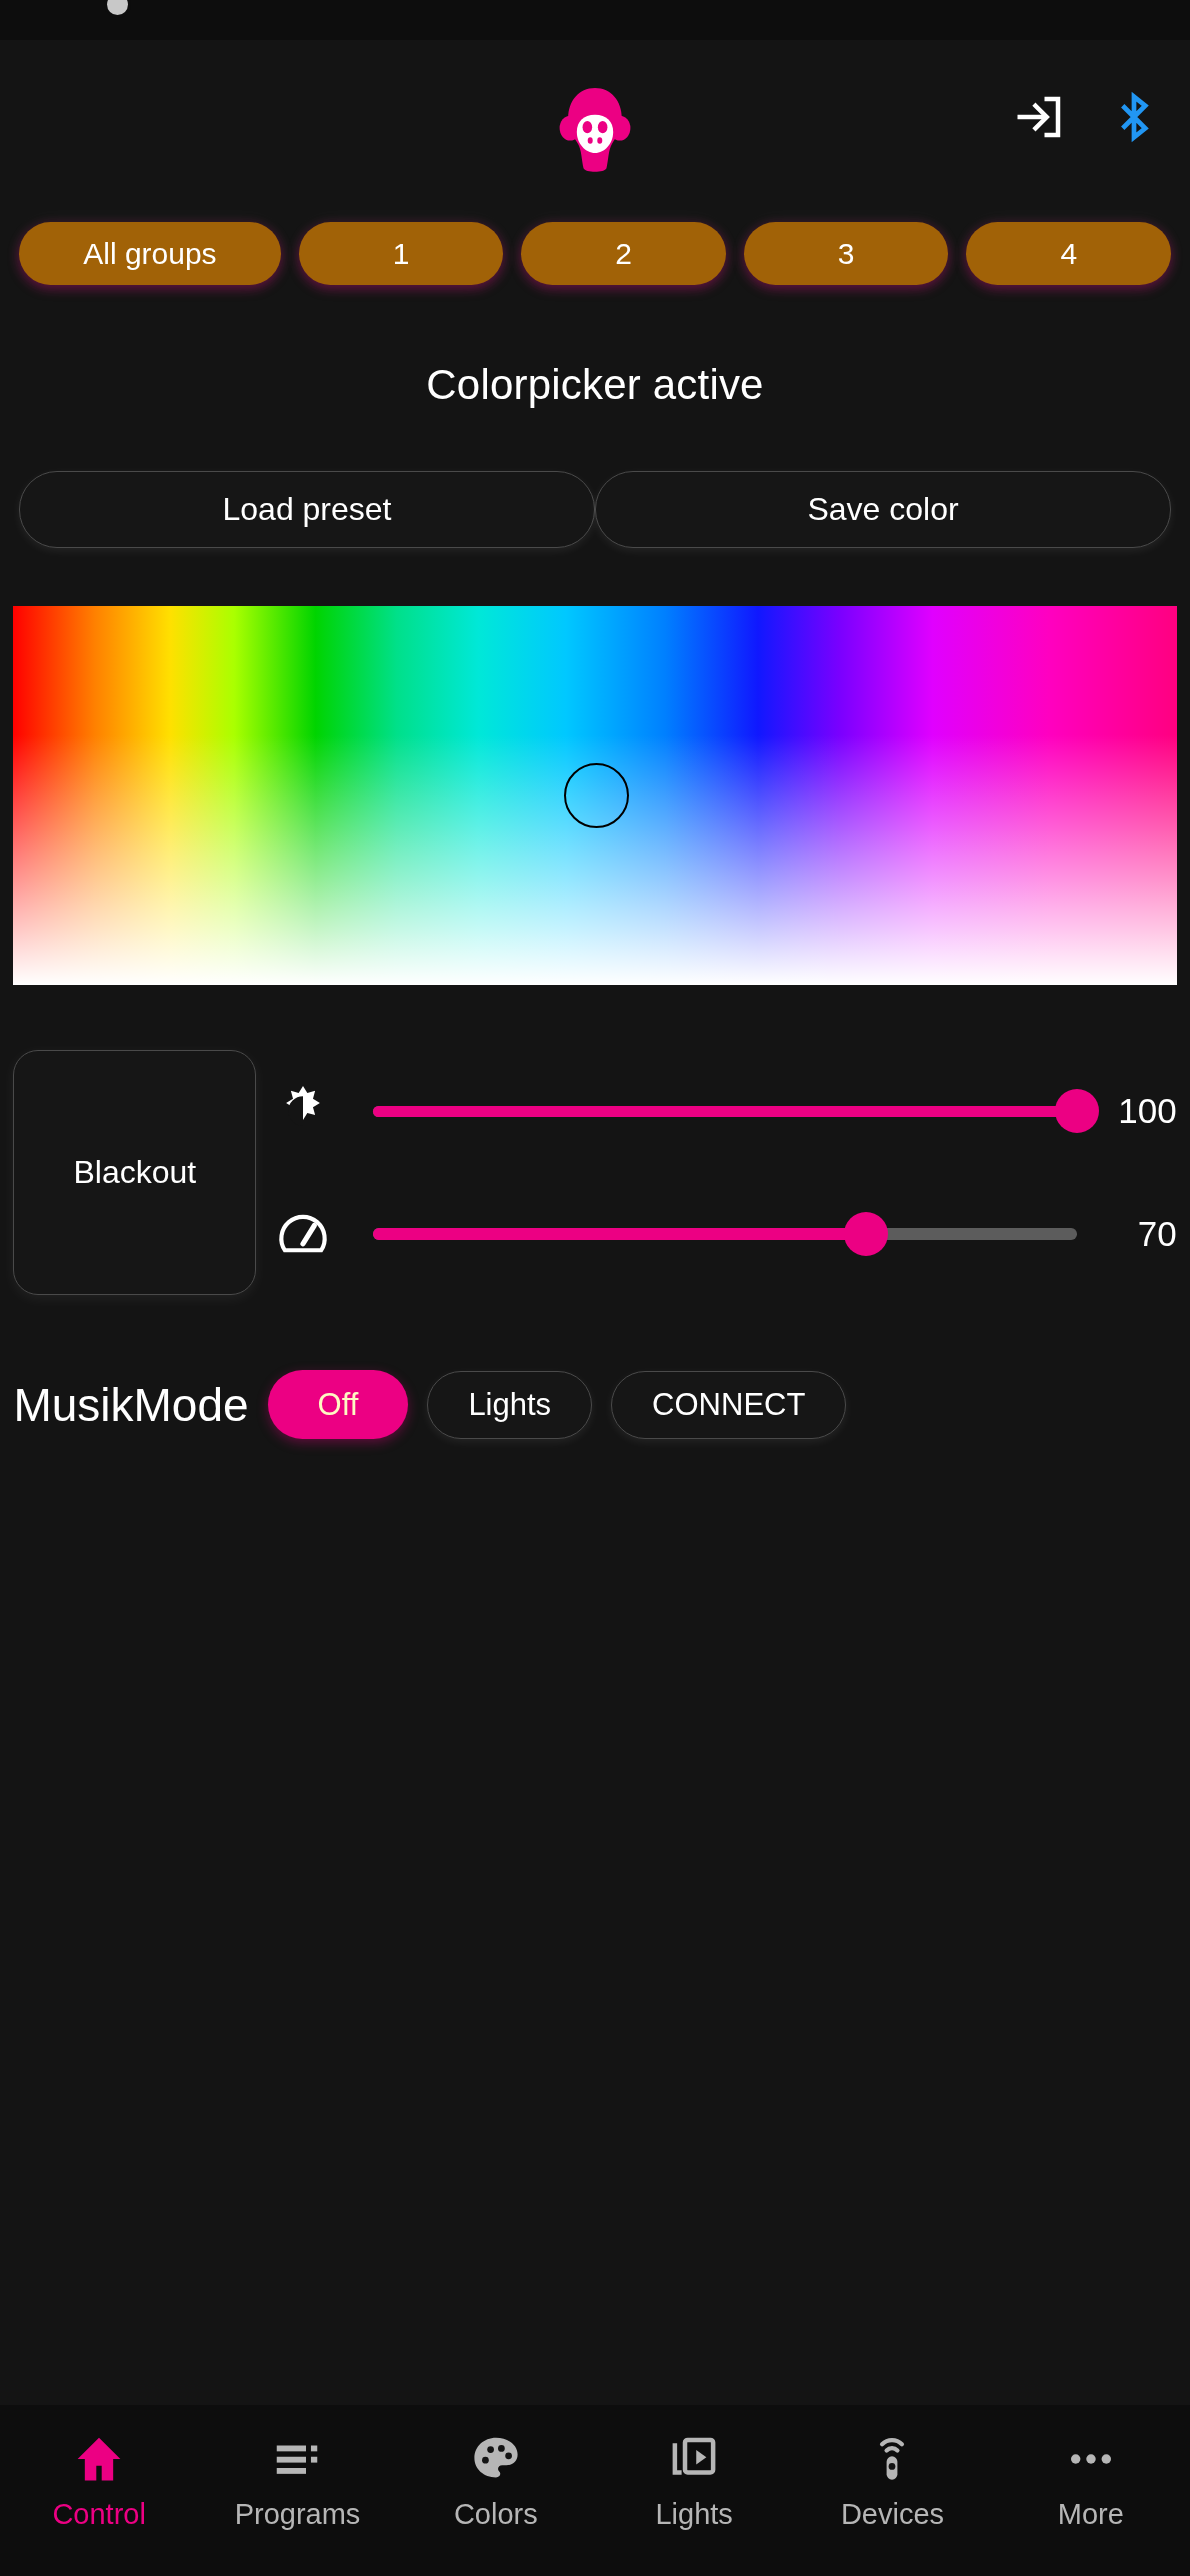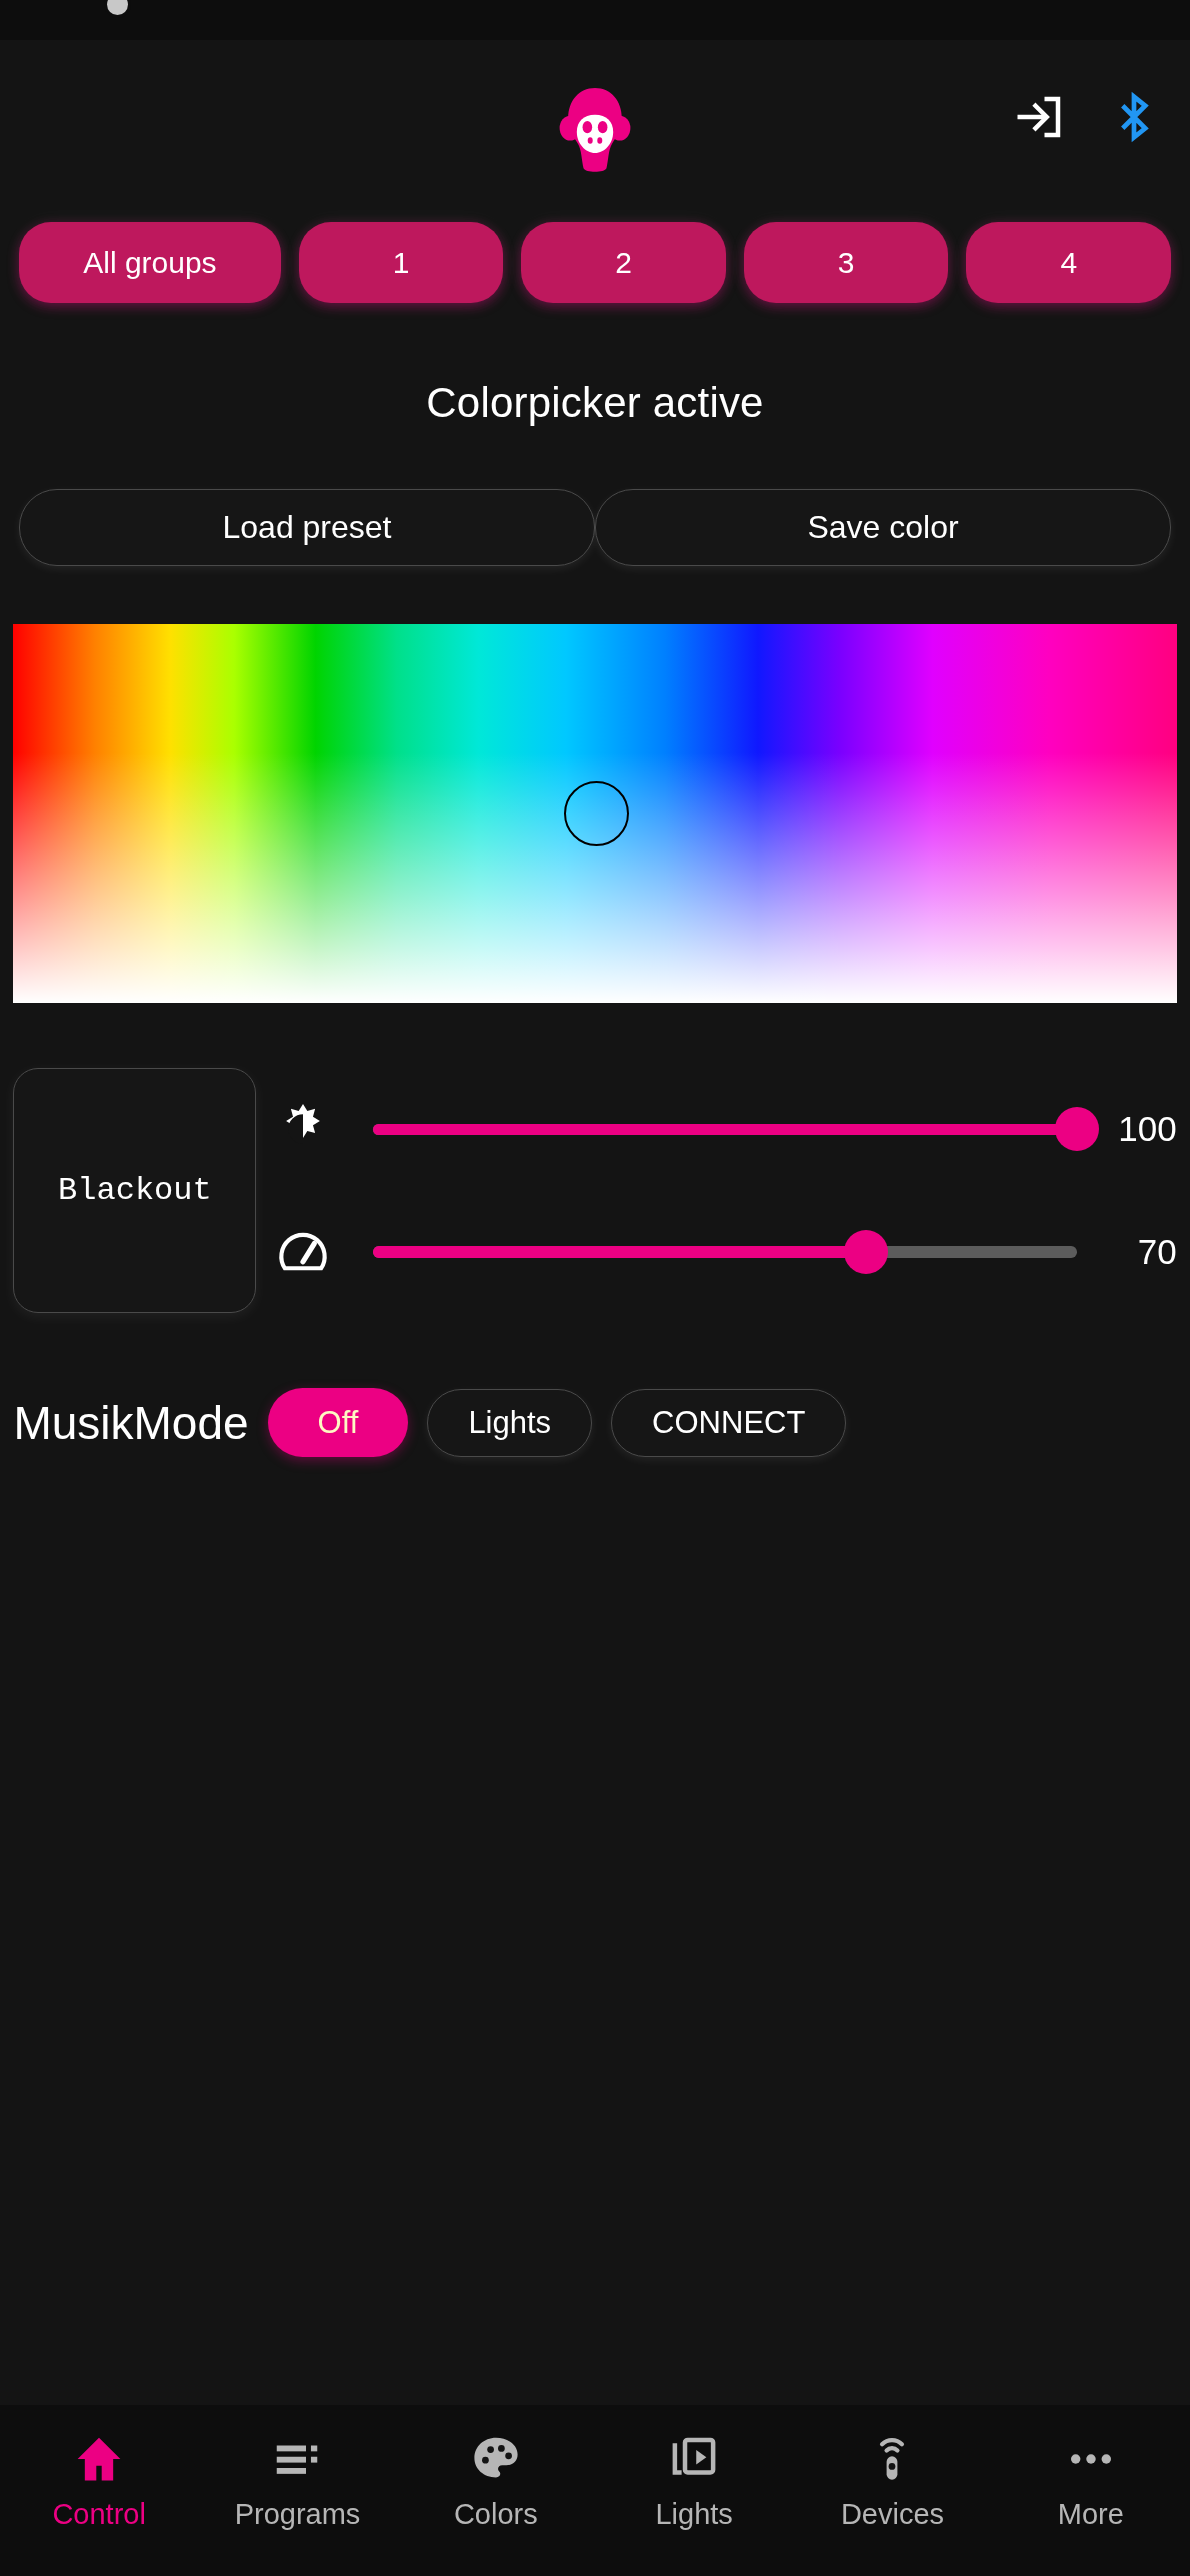--- a/index.html
+++ b/index.html
@@ -60,23 +60,23 @@
 
   
   .groups {
     display: flex;
     gap: 18px;
     padding: 48px 19px 0 19px;
     flex: 0 0 auto;
   }
   .group-btn {
     flex: 1;
-    height: 81px;
+    height: 63px;
     border-radius: 32px;
-    background: #be185d;
+    background: #a16207;
     color: #fff;
     font-size: 30px;
     display: flex;
     align-items: center;
     justify-content: center;
     border: none;
     box-shadow: 0 3.8px 11.5px rgba(236,0,131,0.35), 0 0 21px rgba(255,255,255,0.06);
     white-space: nowrap;
     font-family: "Liberation Sans", sans-serif;
   }
@@ -152,21 +152,21 @@
     height: 245px;
     border-radius: 25px;
     border: 1px solid #4a4a4a;
     background: #161616;
     color: #fff;
     font-size: 32px;
     display: flex;
     align-items: center;
     justify-content: center;
     box-shadow: 0 3.8px 13.4px rgba(255,255,255,0.06);
-    font-family: Liberation Mono, monospace;
+    font-family: Liberation Sans, sans-serif;
   }
   .sliders {
     flex: 1;
     display: flex;
     flex-direction: column;
     justify-content: space-around;
     padding-left: 21px;
   }
   .slider-row {
     display: flex;

